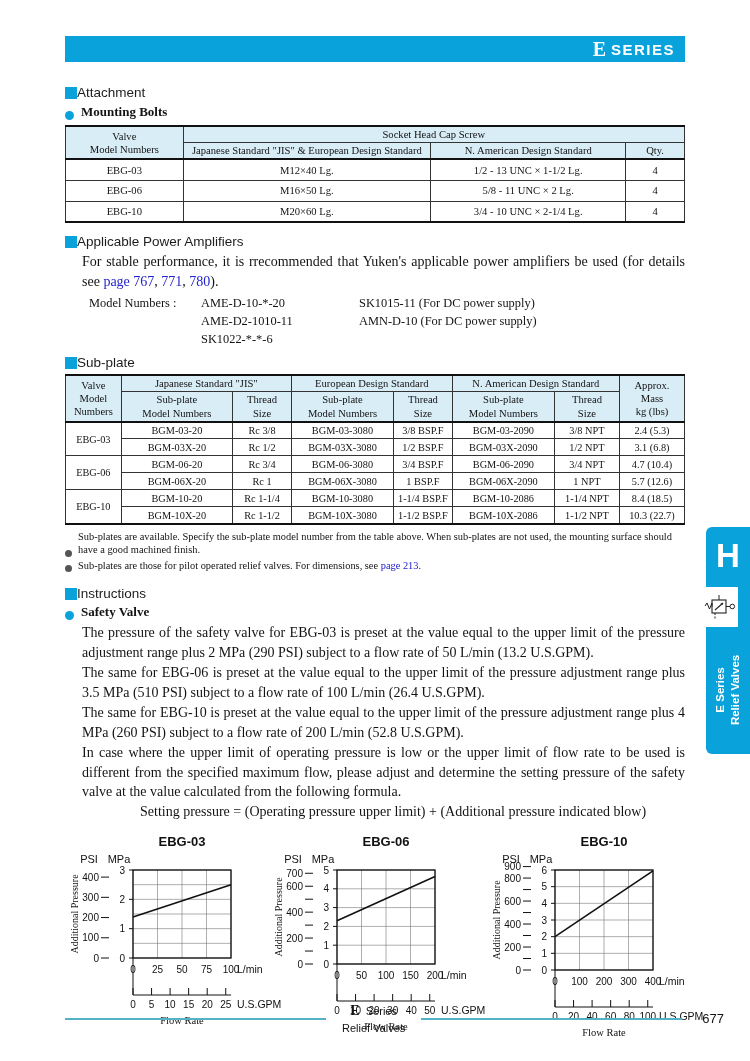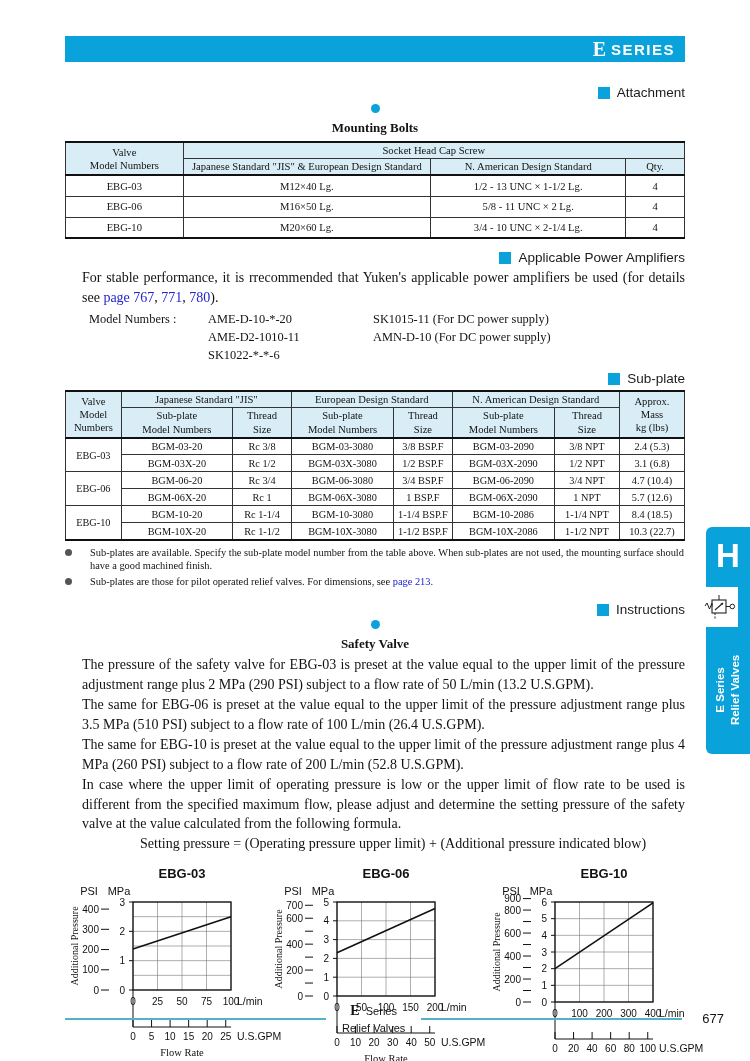--- a/index.html
+++ b/index.html
@@ -9,47 +9,47 @@
     font-family: "Liberation Serif", serif;
   }
   .content { padding: 36px 65px 0 65px; }
 
   
   .bar { height: 26px; background: var(--accent); display: flex; align-items: center; justify-content: flex-end; padding-right: 10px; }
   .bar .e-glyph { font-family: "Liberation Serif", serif; font-weight: bold; font-size: 20px; color: #fff; margin-right: 5px; line-height: 1; }
   .bar .series-word { font-family: "Liberation Sans", sans-serif; font-weight: bold; font-size: 15px; color: #fff; letter-spacing: 1.5px; line-height: 1; }
 
   
-  .sec { display: flex; align-items: center; gap: 7px; font-family: "Liberation Sans", sans-serif; font-size: 13.5px; color: #1c1c1c; justify-content: flex-end; }
+  .sec { display: flex; align-items: center; font-family: "Liberation Sans", sans-serif; font-size: 13.5px; color: #1c1c1c; }
   .sq { width: 12px; height: 12px; background: var(--accent); flex: none; }
-  .subhead { display: flex; align-items: center; gap: 7px; font-family: "Liberation Serif", serif; font-weight: bold; font-size: 13px; flex-direction: column; }
+  .subhead { display: flex; align-items: flex-end; gap: 7px; font-family: "Liberation Serif", serif; font-weight: bold; font-size: 13px; }
   .dot { width: 9px; height: 9px; border-radius: 50%; background: var(--accent); flex: none; }
 
   
   table { border-collapse: collapse; width: 100%; font-size: 10.6px; table-layout: fixed; }
   th, td { border: 1px solid #333; text-align: center; vertical-align: middle; padding: 1px 2px; font-weight: normal; }
   thead th { background: var(--th-bg); white-space: pre-line; line-height: 1.25; }
   table { border-top: 2.5px solid #111; border-bottom: 2.5px solid #111; }
   thead { border-bottom: 2px solid #111; }
   .mount-table td { height: 21px; }
   .sub-table td { height: 17px; font-size: 10.3px; }
   .sub-table thead th { font-size: 10.6px; }
   .grp-top { border-top: 1.6px solid #222; }
 
   
   .para { font-size: 14px; line-height: 1.42; text-align: justify; }
   .ind { margin-left: 17px; }
   .plink { color: var(--link); }
 
   .models { margin-left: 24px; margin-top: 3px; font-size: 12.4px; }
-  .models .mrow { display: flex; line-height: 1.45; gap: 7px; }
+  .models .mrow { display: flex; line-height: 1.45; }
   .models .mlabel { width: 112px; }
   .models .mcol1 { width: 158px; }
 
-  .fnote { display: flex; gap: 18px; font-size: 10.4px; line-height: 1.3; margin-top: 2px; }
+  .fnote { display: flex; gap: 6px; font-size: 10.4px; line-height: 1.3; margin-top: 2px; align-items: flex-end; }
   .fnote .fb { width: 7px; height: 7px; border-radius: 50%; background: #555; flex: none; margin-top: 3px; }
 
   
   .charts { position: relative; height: 218px; margin-top: 8px; }
   .chart { position: absolute; top: 0; }
   .chart svg { overflow: visible; }
 
   
   .footer { position: absolute; left: 0; right: 0; top: 1002px; display: flex; align-items: center; padding-left: 65px; padding-right: 26px; }
   .fline { height: 2px; background: var(--fline); flex: 1; }

